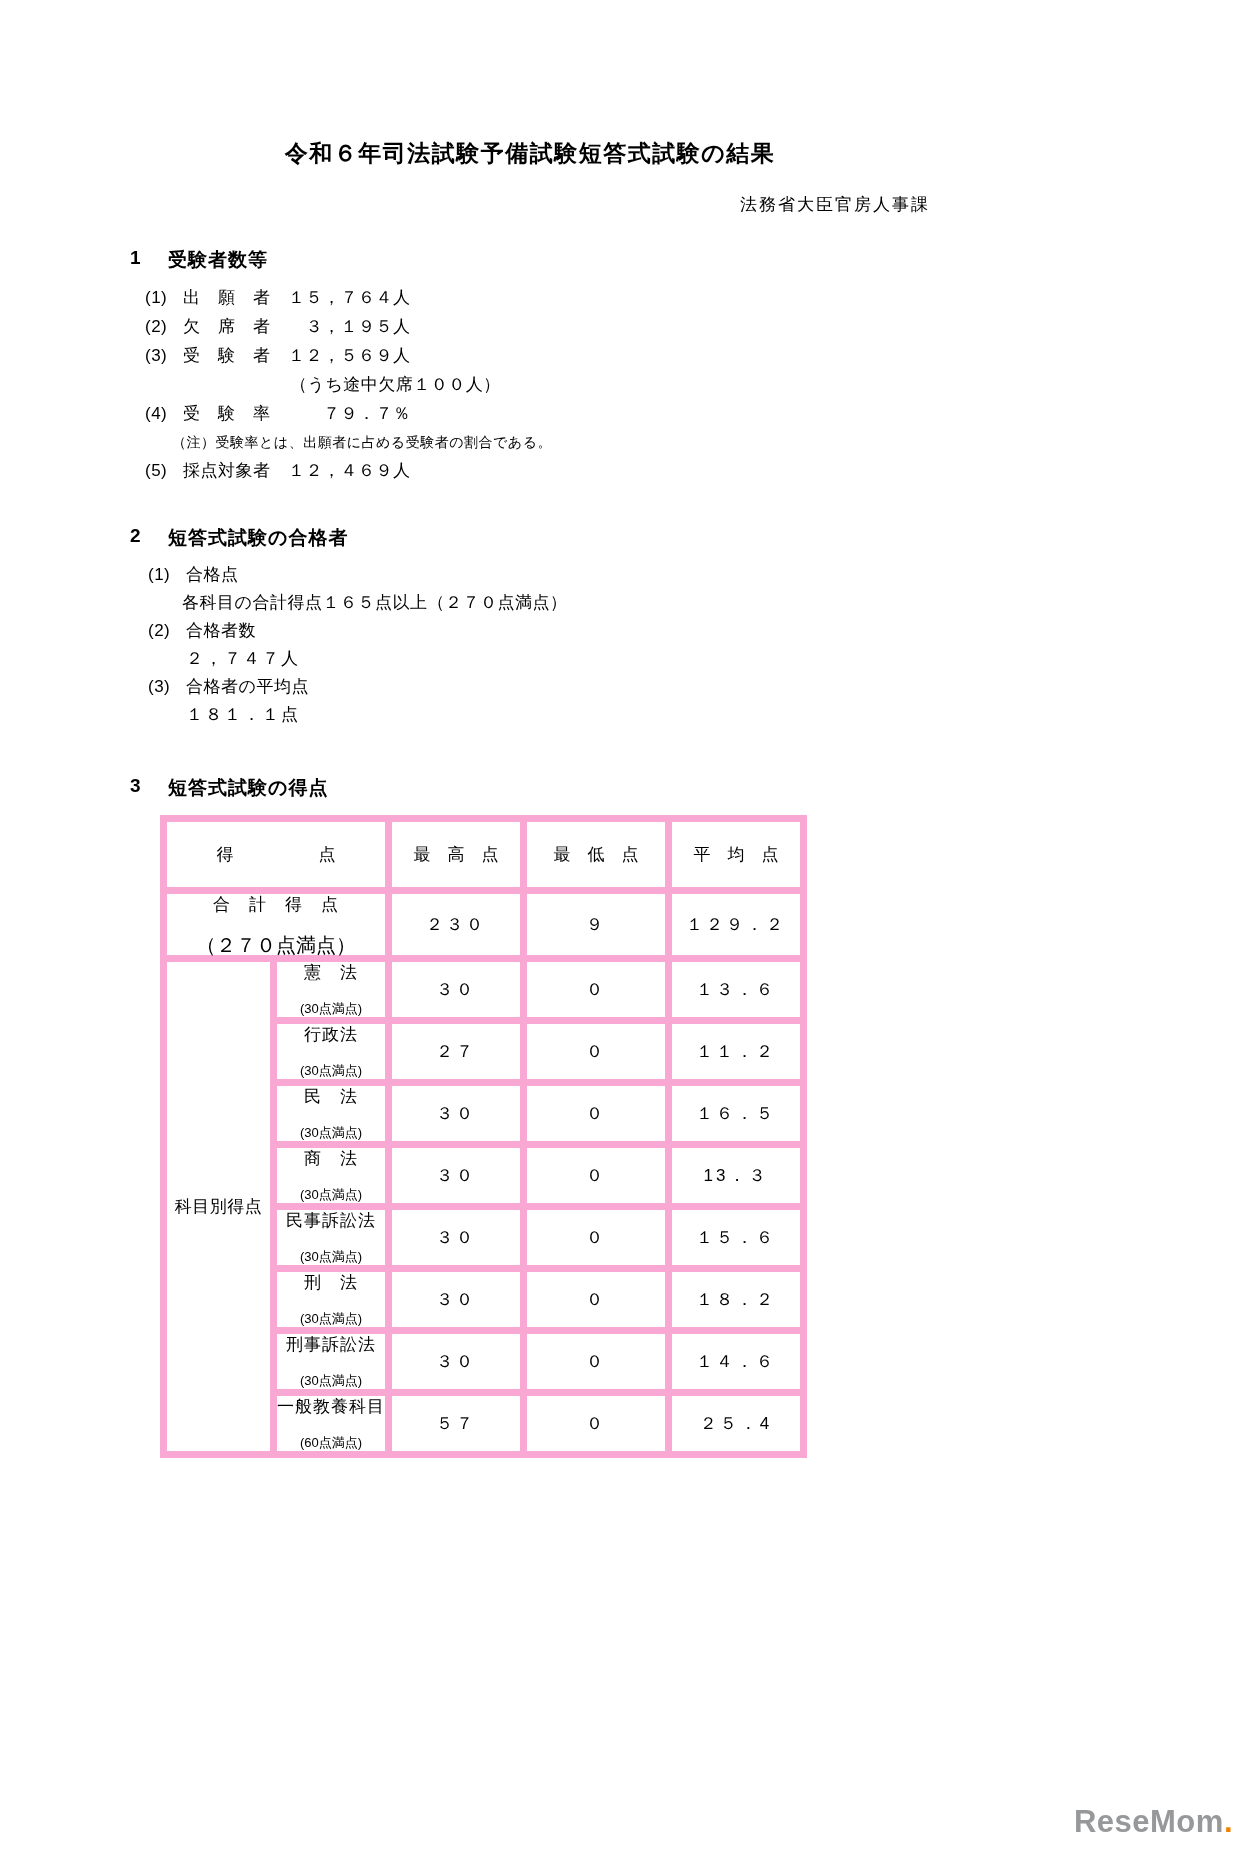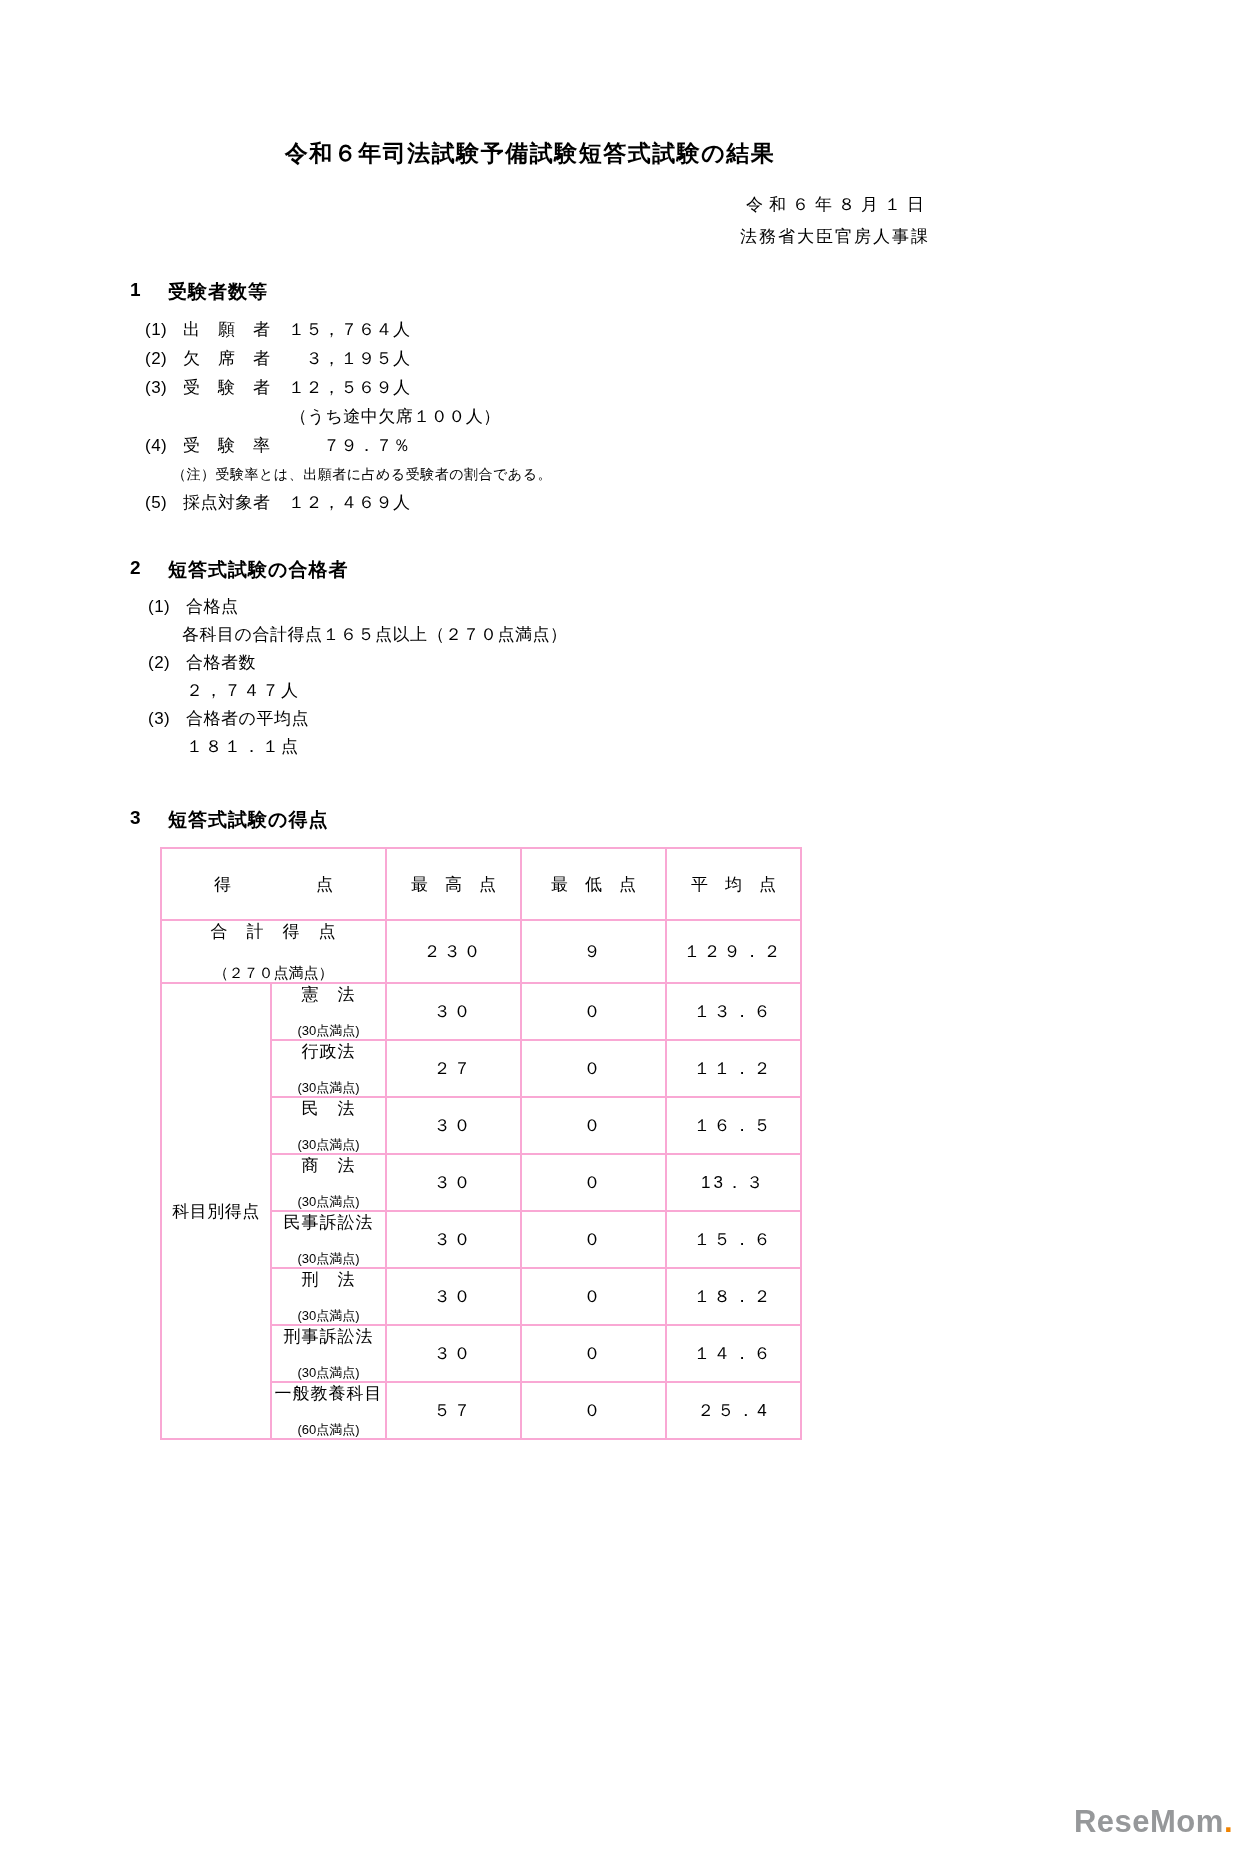--- a/index.html
+++ b/index.html
@@ -62,33 +62,33 @@
   .sec1 { margin-bottom: 40px; }
   .sec2 { margin-bottom: 46px; }
 
   table.scores {
     border-collapse: collapse;
     table-layout: fixed;
     width: 640px;
     margin: 14px 0 0 30px;
   }
   table.scores th, table.scores td {
-    border: 2px solid #f9a8d4;
+    border: 7px solid #f9a8d4;
     text-align: center;
     vertical-align: middle;
     font-weight: normal;
     font-size: 17px;
     padding: 0;
   }
   table.scores thead th { height: 72px; }
   tr.total-row td { height: 57px; }
   tr.subject-row td { height: 54px; }
   .num-cell { letter-spacing: 3px; }
   .total-label-line { font-size: 17px; letter-spacing: 1px; line-height: 22px; }
-  .total-sub-line { font-size: 15px; line-height: 19px; margin-top: 20px; }
+  .total-sub-line { font-size: 20px; line-height: 19px; margin-top: 20px; }
   .group-cell { font-size: 17px; letter-spacing: 0.5px; }
   .subject-name { font-size: 17px; line-height: 21px; letter-spacing: 1px; }
   .cell-note { font-size: 13px; line-height: 16px; margin-top: 18px; }
 
   .watermark {
     position: absolute;
     right: 8px;
     bottom: 14px;
     font-size: 31px;
     font-weight: bold;
@@ -99,21 +99,20 @@
   .watermark .dot { color: #f08300; }
 </style>
 </head>
 <body>
 
 <div class="content">
 
   <h1 class="doc-title">令和６年司法試験予備試験短答式試験の結果</h1>
 
   <div class="byline">
-    <div class="date-line">令和６年８月１日</div>
     <div class="dept-line">法務省大臣官房人事課</div>
   </div>
 
   <div class="sec sec1">
     <div class="sec-heading">
       <span class="sec-no">1</span>
       <span>受験者数等</span>
     </div>
     <div class="line">
       <span class="no">(1)</span>

